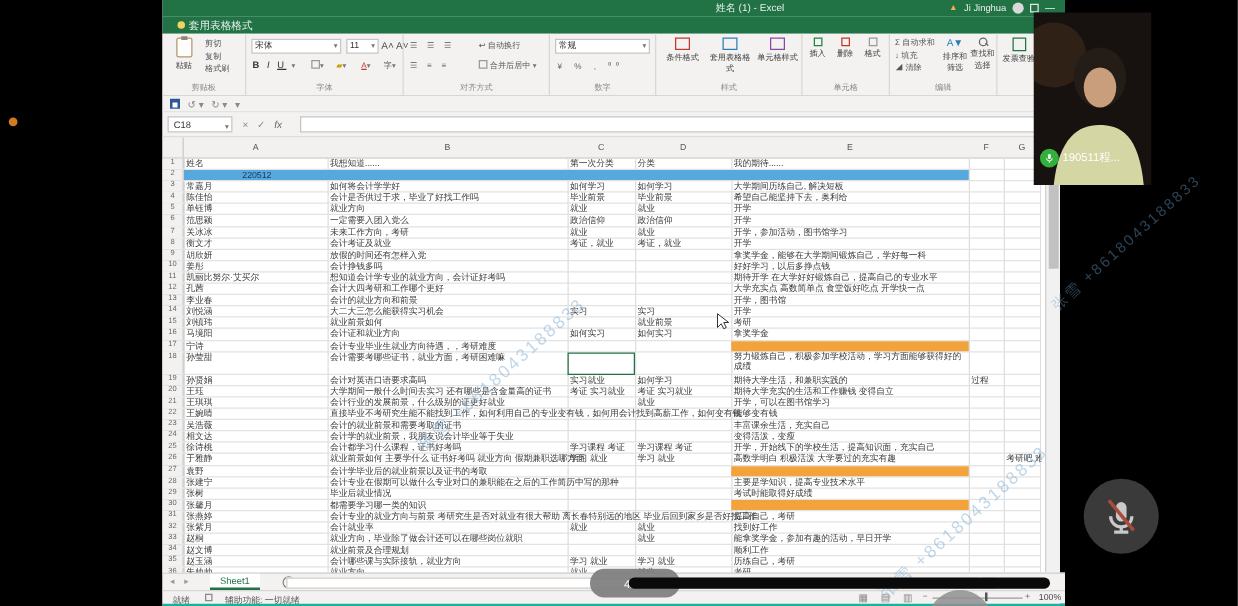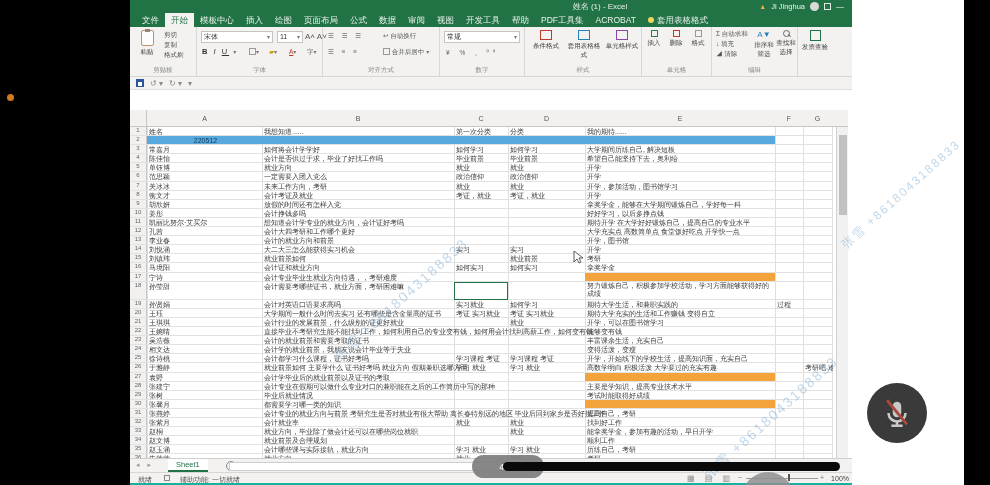--- a/index.html
+++ b/index.html
@@ -1,20 +1,20 @@
 <!DOCTYPE html>
 <html><head>
 <meta charset="utf-8">
 <style>
   html,body{margin:0;padding:0;background:#000;}
   *{box-sizing:border-box;font-family:"Liberation Sans",sans-serif;}
   .stage{position:relative;width:990px;height:485px;background:#000;overflow:hidden;}
 
   
-  .excel{position:absolute;left:130px;top:0;width:834px;height:485px;background:#fff;}
+  .excel{position:absolute;left:130px;top:0;width:718px;height:485px;background:#fff;}
   .titlebar{position:absolute;left:0;top:0;width:722px;height:13px;background:#217346;color:#fff;}
   .title-text{position:absolute;left:380px;top:1px;width:180px;text-align:center;font-size:8px;line-height:11px;color:#e8f0ea;white-space:nowrap;}
   .tb-right{position:absolute;right:8px;top:0;height:13px;display:flex;align-items:center;gap:5px;}
   .warn{color:#f0ad4e;font-size:7px;line-height:13px;}
   .user{font-size:7.5px;color:#eaf2ec;white-space:nowrap;}
   .avatar{width:9px;height:9px;border-radius:50%;background:#d9d9d9;}
   .winbox{width:7px;height:7px;border:1px solid rgba(255,255,255,.85);}
   .minim{color:#fff;font-size:8px;line-height:13px;}
 
   .tabsrow{position:absolute;left:0;top:13px;width:722px;height:14px;background:#217346;display:flex;align-items:flex-end;padding-left:6px;}
@@ -121,36 +121,20 @@
       <div class="tb-right">
         <span class="warn">▲</span>
         <span class="user">Ji Jinghua</span>
         <span class="avatar"></span>
         <span class="winbox"></span>
         <span class="minim">—</span>
       </div>
     </div>
 
     <div class="tabsrow">
-      <span id="tabs-holder" style="display:flex;">
-          <span class="tab">文件</span>
-          <span class="tab active">开始</span>
-          <span class="tab">模板中心</span>
-          <span class="tab">插入</span>
-          <span class="tab">绘图</span>
-          <span class="tab">页面布局</span>
-          <span class="tab">公式</span>
-          <span class="tab">数据</span>
-          <span class="tab">审阅</span>
-          <span class="tab">视图</span>
-          <span class="tab">开发工具</span>
-          <span class="tab">帮助</span>
-          <span class="tab">PDF工具集</span>
-          <span class="tab">ACROBAT</span>
-        </span>
       <span class="tab-search">
         <span class="bulb"></span>
         <span>套用表格格式</span>
       </span>
     </div>
 
     <div class="ribbon">
       <div class="rgroup" style="left:0;width:67px;">
         <div class="bigbtn" style="left:2px;">
           <span class="ic clip-ic"></span>
@@ -243,20 +227,29 @@
       </div>
     </div>
 
     <div class="qat">
       <span class="save-ic"></span>
       <span>↺ ▾</span>
       <span>↻ ▾</span>
       <span>▾</span>
     </div>
 
+    <div class="formula">
+      <div class="namebox"><span>C18</span><span class="caret">▾</span></div>
+      <div class="fbtns">
+        <span>×</span>
+        <span>✓</span>
+        <span class="fx">fx</span>
+      </div>
+      <div class="fbar"></div>
+    </div>
 
     <div class="headers">
       <div class="corner"></div>
       <span id="col-holder"><span class="hletter" style="left: 17px; width: 115px;">A</span><span class="hletter" style="left: 132px; width: 192px;">B</span><span class="hletter" style="left: 324px; width: 54px;">C</span><span class="hletter" style="left: 378px; width: 77px;">D</span><span class="hletter" style="left: 455px; width: 190px;">E</span><span class="hletter" style="left: 645px; width: 28px;">F</span><span class="hletter" style="left: 673px; width: 29px;">G</span></span>
     </div>
 
     <div class="gridwrap">
       <div class="vline" style="left:17px;"></div>
       <div class="vline" style="left:132px;"></div>
       <div class="vline" style="left:324px;"></div>
@@ -546,20 +539,41 @@
       <span class="zlabel">100%</span>
     </div>
 
     <div class="shareline"></div>
   </div>
 
   <div class="wm" style="left:330px;top:352px;">张雪 +8618043188833</div>
   <div class="wm" style="left:700px;top:470px;">张雪 +8618043188833</div>
   <div class="wm" style="left:838px;top:240px;font-size:12px;">张雪 +8618043188833</div>
 
+  <div class="webcam">
+    <svg width="94" height="138" viewBox="0 0 94 138">
+      <rect width="94" height="138" fill="#171110"></rect>
+      <circle cx="16" cy="34" r="26" fill="#43301c" opacity="0.55"></circle>
+      <rect x="0" y="0" width="94" height="138" fill="url(#g0)" opacity="0"></rect>
+      <path d="M16,138 C20,100 36,90 52,90 C70,90 84,98 88,138 Z" fill="#d4d6a4"></path>
+      <ellipse cx="53" cy="52" rx="21" ry="24" fill="#241c17"></ellipse>
+      <ellipse cx="53" cy="60" rx="13" ry="16" fill="#c99e7c"></ellipse>
+      <path d="M38,50 Q53,36 68,50 L68,42 Q53,28 38,42 Z" fill="#241c17"></path>
+    </svg>
+    <div class="cam-label">
+      <span class="micdot">
+        <svg width="9" height="9" viewBox="0 0 24 24">
+            <rect x="9" y="3" width="6" height="11" rx="3" fill="#fff"></rect>
+            <path d="M6 12 a6 6 0 0 0 12 0" stroke="#fff" fill="none" stroke-width="2"></path>
+            <line x1="12" y1="18" x2="12" y2="22" stroke="#fff" stroke-width="2"></line>
+          </svg>
+      </span>
+      <span>190511程...</span>
+    </div>
+  </div>
 
   <div class="pagepill">4/42</div>
   <div class="blackbar"></div>
   <div class="bump"></div>
 
   <div class="mutebtn">
     <svg width="34" height="34" viewBox="0 0 24 24">
       <rect x="9" y="4" width="6" height="11" rx="3" fill="#c9c9c9"></rect>
       <path d="M6 12 a6 6 0 0 0 12 0" stroke="#c9c9c9" fill="none" stroke-width="1.8"></path>
       <line x1="12" y1="18" x2="12" y2="21" stroke="#c9c9c9" stroke-width="1.8"></line>

